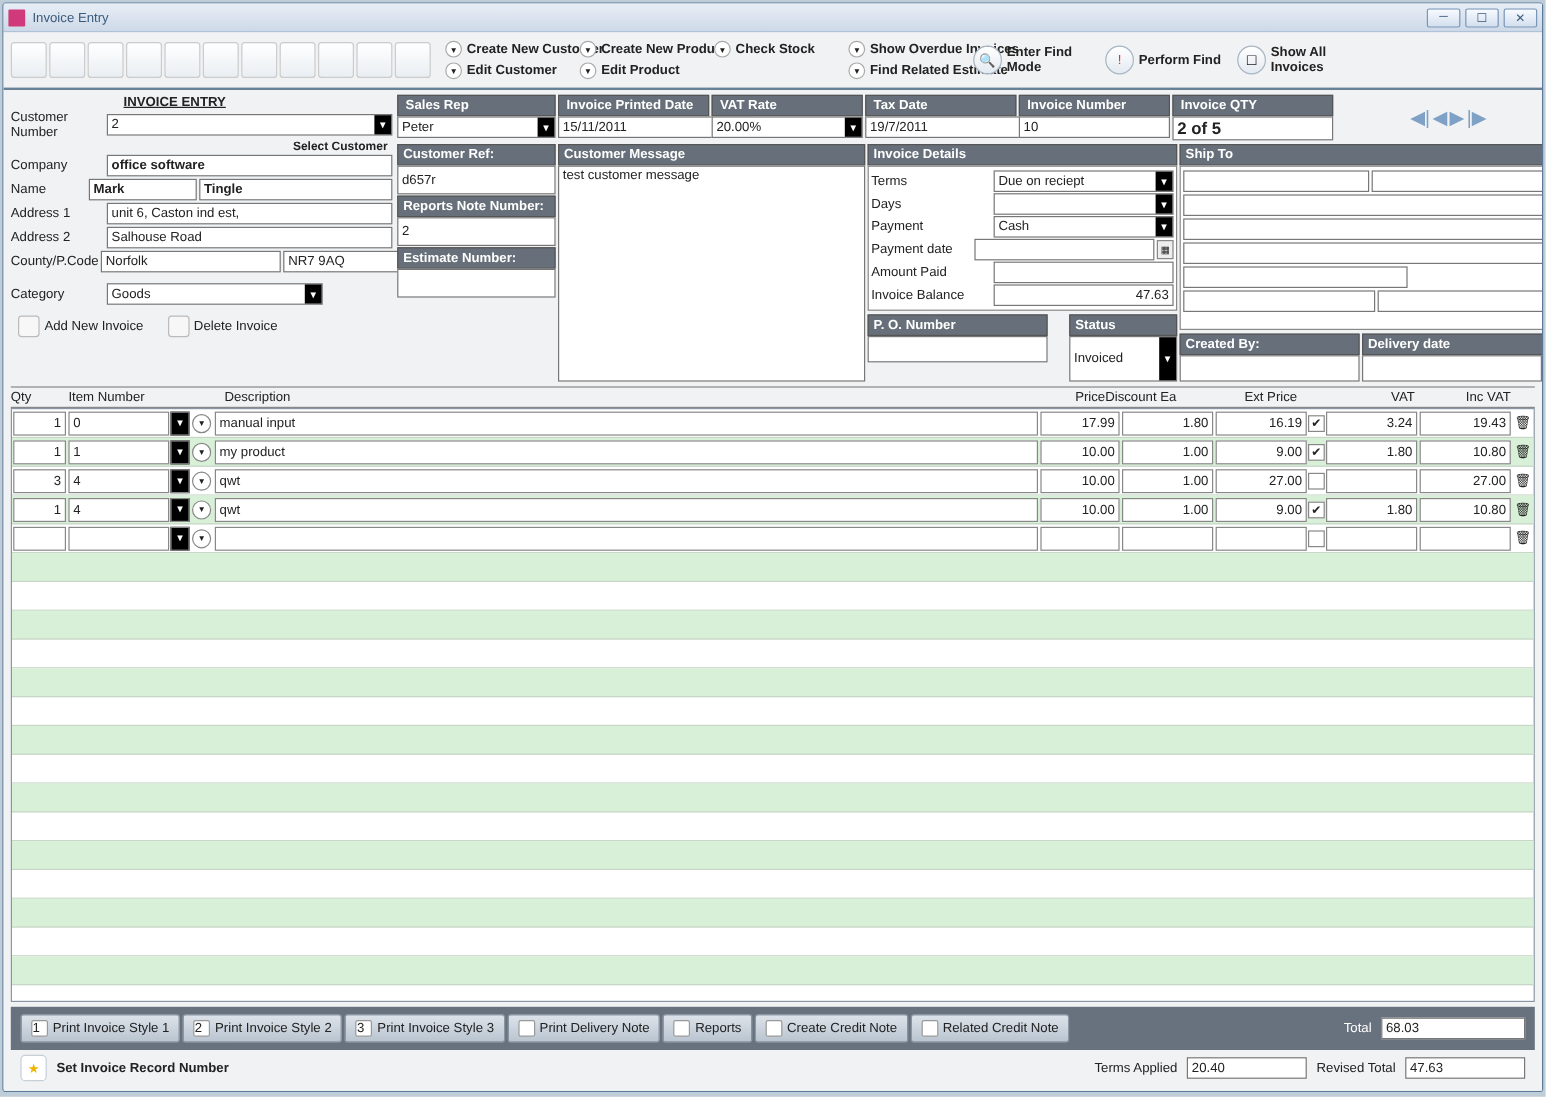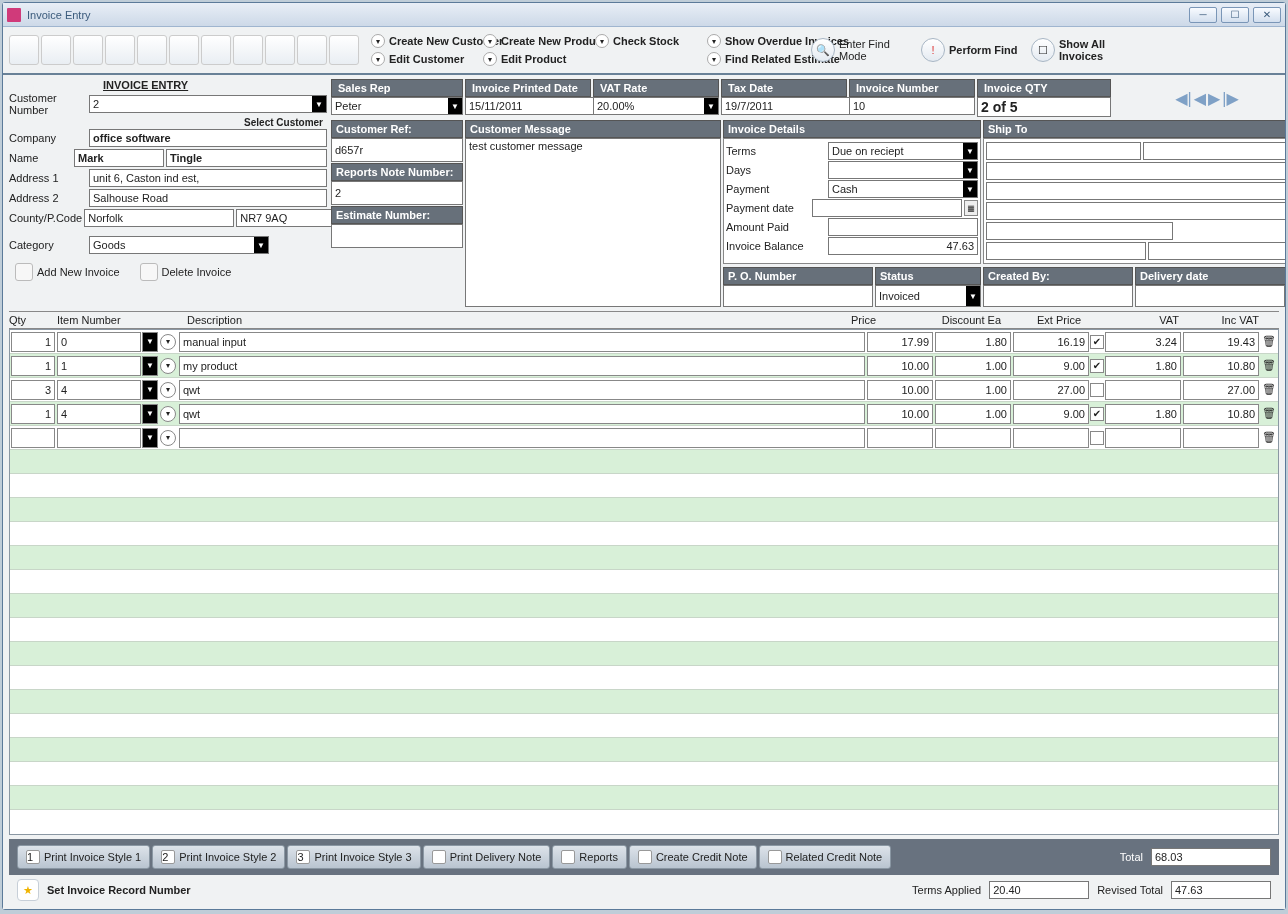--- a/index.html
+++ b/index.html
@@ -117,21 +117,21 @@
             <div class="chev">▾</div>
             <span class="lbl">Show Overdue Invoices</span>
           </div>
         <div class="tlink">
             <div class="chev">▾</div>
             <span class="lbl">Find Related Estimate</span>
           </div>
       </div>
     </div>
     <div class="troundbtn">🔍</div>
-    <span class="lbl" style="font-weight:normal">Enter Find Mode</span>
+    <span class="lbl" style="font-weight:bold">Enter Find Mode</span>
     <div class="troundbtn" style="color:#d33">!</div>
     <span class="lbl" style="font-weight:bold">Perform Find</span>
     <div class="troundbtn">☐</div>
     <span class="lbl" style="font-weight:bold">Show All Invoices</span>
   </div>
 
   <div class="body">
     <div class="top">
 
       <div class="col c1">
@@ -281,28 +281,28 @@
                 </div>
               <div class="row">
                   <div class="lblw">Amount Paid</div>
                   <input class="inp" style="flex: 1 1 0%;">
                 </div>
               <div class="row">
                   <div class="lblw">Invoice Balance</div>
                   <input class="inp num" style="flex: 1 1 0%; text-align: right;" value="47.63">
                 </div>
             </div>
-            <div style="display:flex;gap:2px;margin-top:2px">
+            <div style="display:flex;gap:18px;margin-top:2px">
               <div class="col" style="flex:1">
                   <div class="sect">P. O.  Number</div>
                   <input class="inp" style="height: 22px;">
                 </div>
               <div class="col" style="flex:1">
                   <div class="sect">Status</div>
-                  <div class="sel" style="height:22px">
+                  <div class="sel" style="height:38px">
                     <span>Invoiced</span>
                     <div class="arr">▼</div>
                   </div>
                 </div>
             </div>
           </div>
 
           <div class="col cs">
             <div class="sect">Ship To</div>
             <div style="flex:1;border:1px solid #888;background:#fff;padding:2px">
@@ -334,22 +334,22 @@
             </div>
           </div>
         </div>
       </div>
     </div>
 
     <div class="gridhdr">
       <div style="width:48px">Qty</div>
       <div style="width:130px">Item Number</div>
       <div style="flex:1">Description</div>
-      <div style="width:70px;text-align:left">Price</div>
-      <div style="width:80px;text-align:right">Discount Ea</div>
+      <div style="width:70px;text-align:right">Price</div>
+      <div style="width:80px;">Discount Ea</div>
       <div style="width:80px;text-align:right">Ext Price</div>
       <div style="width:18px"></div>
       <div style="width:80px;text-align:right">VAT</div>
       <div style="width:80px;text-align:right">Inc VAT</div>
       <div style="width:20px"></div>
     </div>
 
     <div class="grid" id="grid">
         <div class="grow e">
           <input class="gcell num" style="width: 44px;" value="1">

